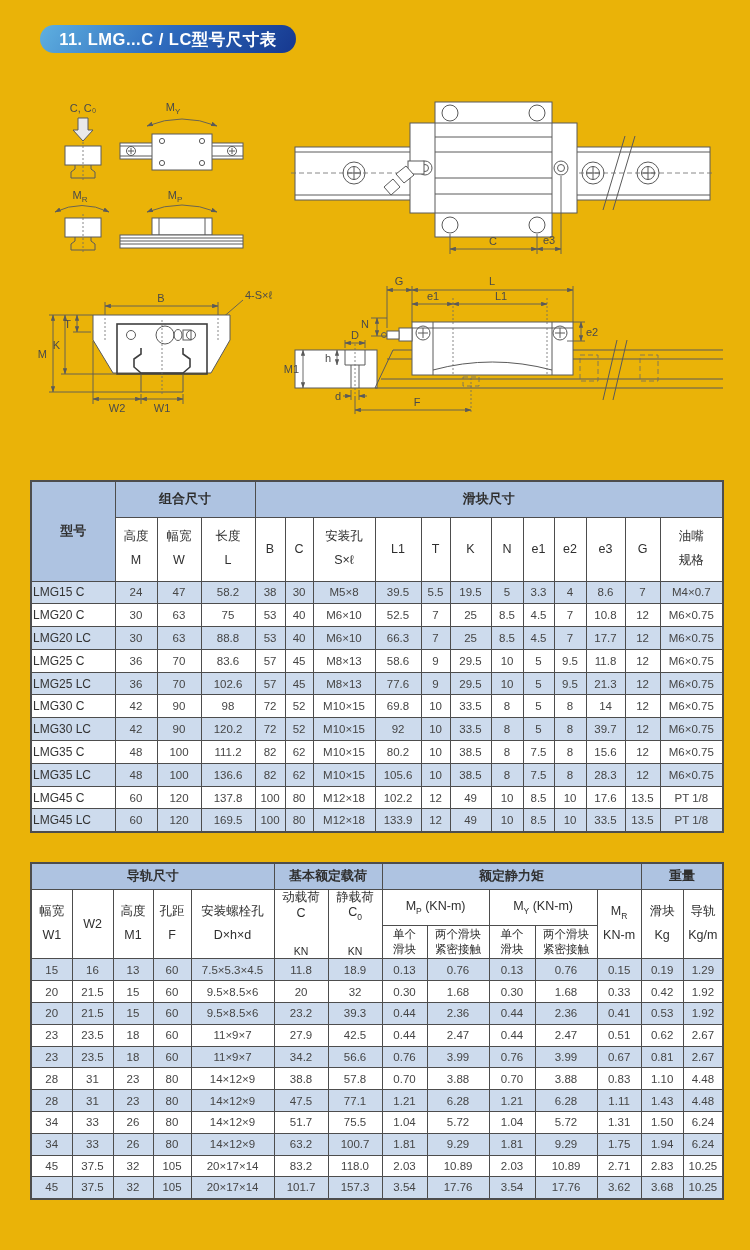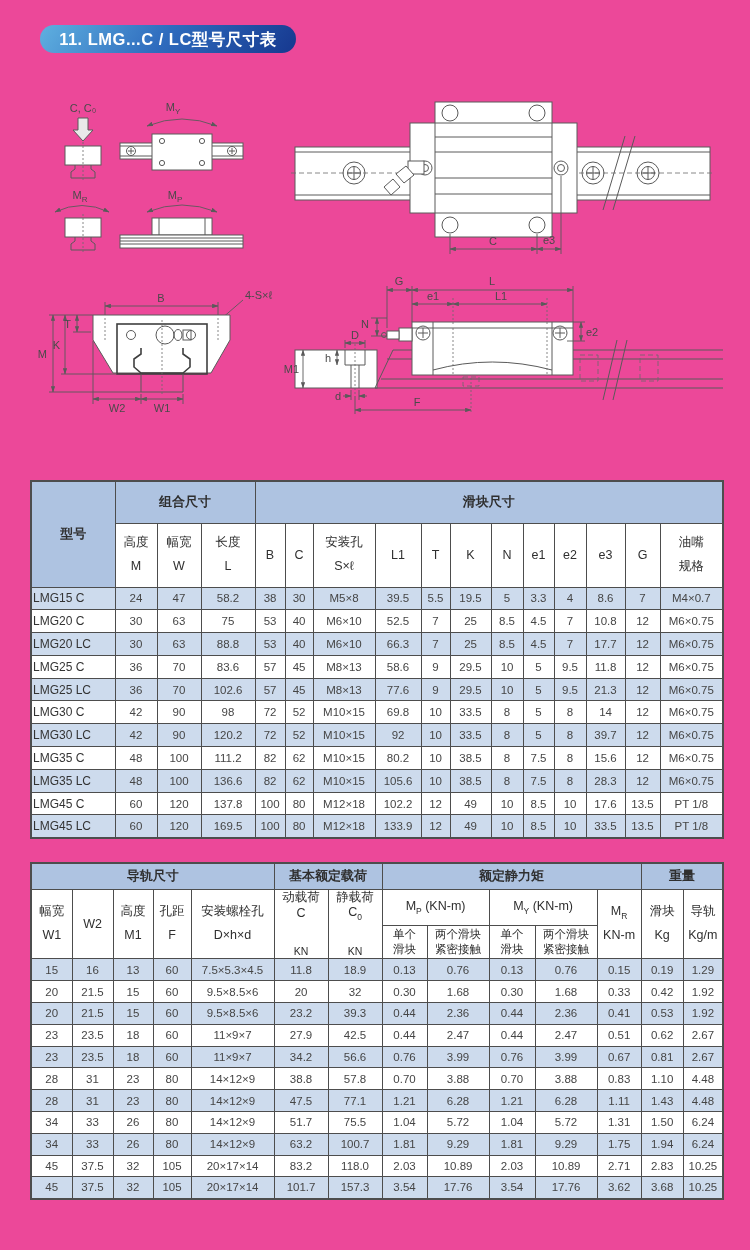--- a/index.html
+++ b/index.html
@@ -1,18 +1,18 @@
 <!DOCTYPE html>
 <html><head>
 <meta charset="utf-8">
 <style>
   * { margin:0; padding:0; box-sizing:border-box; }
   html,body { background:#ffffff; }
   body { width:750px; height:1250px; position:relative; font-family:"Liberation Sans", sans-serif; color:#3c3c3c; }
-  .page { position:absolute; inset:0; background:#ec4899; overflow:hidden; }
+  .page { position:absolute; inset:0; background:#eab308; overflow:hidden; }
 
   .title-bar{
     position:absolute; left:40px; top:25px; width:256px; height:28px;
     border-radius:14px;
     background:linear-gradient(125deg,#5fb0e0 0%, #2f6cbe 48%, #16388f 100%);
     color:#fff; font-weight:bold; font-size:16.5px; line-height:28px;
     text-align:center; letter-spacing:.5px;
   }
 
   .diagrams{ position:absolute; left:25px; top:78px; width:700px; height:370px; }
@@ -27,21 +27,21 @@
 
   table{ border-collapse:collapse; table-layout:fixed; position:absolute; border:2px solid #4d4d4d; background:#fff; }
   th,td{ border:1.5px solid #4d4d4d; text-align:center; vertical-align:middle; overflow:hidden; }
   th{ font-weight:normal; font-size:12.5px; color:#2f2f2f; background:#fff; }
   th.blue{ background:#aec3e1; font-size:13px; font-weight:600; }
   td{ font-size:11.5px; color:#454545; }
   tr.striped td{ background:#cddbed; }
   sub{ font-size:8.5px; }
 
   .t1{ left:30px; top:480px; width:692px; }
-  .t1 thead tr.group th{ height:42px; }
+  .t1 thead tr.group th{ height:36px; }
   .t1 thead tr.sub1 th{ height:64px; }
   .t1 td{ height:22.8px; }
   .t1 td:first-child{ text-align:left; padding-left:1px; font-size:12px; color:#333; }
   .h2l div{ line-height:1.9; }
 
   .unit-note{ position:absolute; right:28px; top:868px; font-size:10px; color:#333; }
 
   .t2{ left:30px; top:862px; width:692px; }
   .t2 thead tr.group th{ height:26px;margin-left:36px; }
   .t2 thead tr.sub1 th{ height:36px; }

